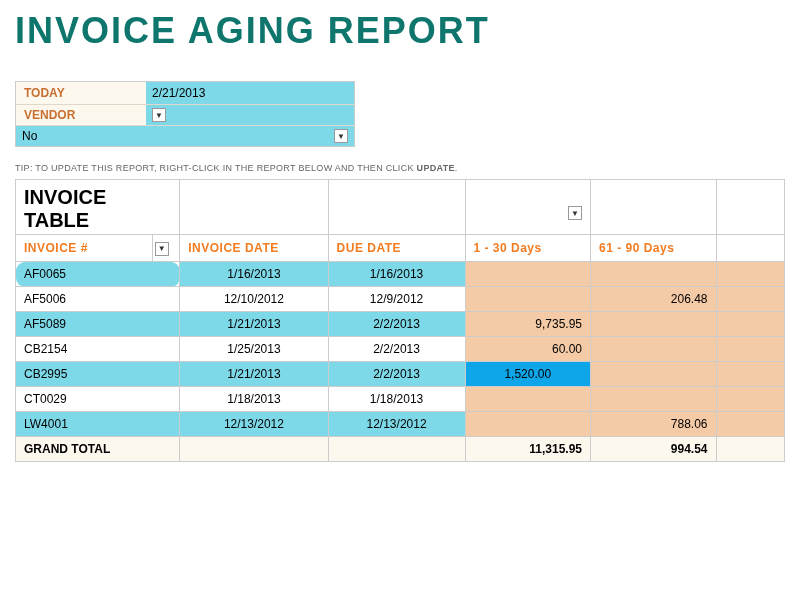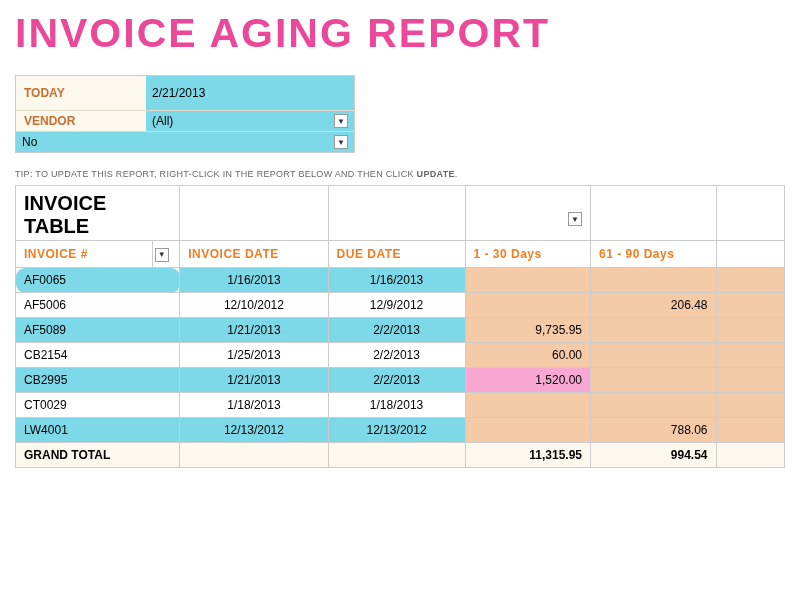--- a/index.html
+++ b/index.html
@@ -5,25 +5,25 @@
     * { box-sizing: border-box; margin: 0; padding: 0; }
     body {
       font-family: Arial, sans-serif;
       background: #fff;
       width: 800px;
       min-height: 600px;
       padding: 10px 15px;
     }
 
     #page-title {
-      font-size: 41px;
-      font-weight: bold;
-      color: #ec4899;
+      font-size: 36px;
+      font-weight: bold;
+      color: #0f766e;
       letter-spacing: 2px;
-      margin-bottom: 18px;
+      margin-bottom: 29px;
     }
 
     
     .filter-section {
       border: 1px solid #ccc;
       background: #fdf8ee;
       width: 340px;
       margin-bottom: 8px;
     }
     .filter-row {
@@ -34,21 +34,21 @@
     .filter-row:last-child { border-bottom: none; }
     .filter-label {
       width: 130px;
       padding: 0 8px;
       font-size: 12px;
       font-weight: bold;
       color: #c87030;
     }
     .filter-value {
       flex: 1;
-      padding: 10px 6px;
+      padding: 4px 6px;
       font-size: 12px;
       color: #000;
     }
     .filter-value.blue-bg {
       background: #7dd8e8;
     }
     .filter-select {
       display: flex;
       align-items: center;
       background: #7dd8e8;
@@ -158,21 +158,20 @@
 <div id="page-title">INVOICE  AGING  REPORT</div>
 
 <div class="filter-section">
   <div class="filter-row">
     <div class="filter-label">TODAY</div>
     <div class="filter-value blue-bg">2/21/2013</div>
   </div>
   <div class="filter-row">
     <div class="filter-label">VENDOR</div>
     <div class="filter-select">
-      <span>(All)</span>
       <div class="dropdown-arrow">▼</div>
     </div>
   </div>
   <div class="filter-row">
     <div class="filter-select">
       <span>No</span>
       <div class="dropdown-arrow">▼</div>
     </div>
   </div>
 </div>
@@ -236,21 +235,21 @@
         <td style="text-align: center;">1/25/2013</td>
         <td style="text-align: center;">2/2/2013</td>
         <td style="text-align: right; background: rgb(245, 203, 167);">60.00</td>
         <td style="text-align: right; background: rgb(245, 203, 167);"></td>
         <td style="text-align: left; background: rgb(245, 203, 167);"></td>
       </tr>
       <tr class="row-cyan">
         <td colspan="2" style="text-align: left;">CB2995</td>
         <td style="text-align: center;">1/21/2013</td>
         <td style="text-align: center;">2/2/2013</td>
-        <td style="text-align: right; background: #f9a8d4;">1,520.00</td>
+        <td style="text-align: center; background: #0ea5e9;">1,520.00</td>
         <td style="text-align: right; background: rgb(245, 203, 167);"></td>
         <td style="text-align: left; background: rgb(245, 203, 167);"></td>
       </tr>
       <tr class="row-white">
         <td colspan="2" style="text-align: left;">CT0029</td>
         <td style="text-align: center;">1/18/2013</td>
         <td style="text-align: center;">1/18/2013</td>
         <td style="text-align: right; background: rgb(245, 203, 167);"></td>
         <td style="text-align: right; background: rgb(245, 203, 167);"></td>
         <td style="text-align: left; background: rgb(245, 203, 167);"></td>

